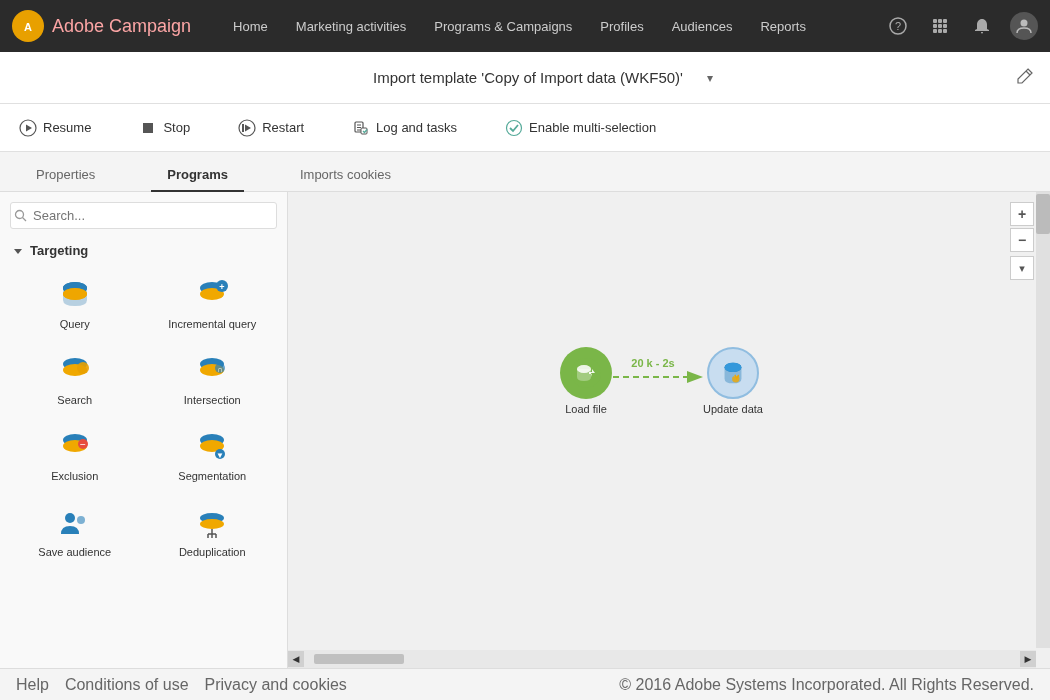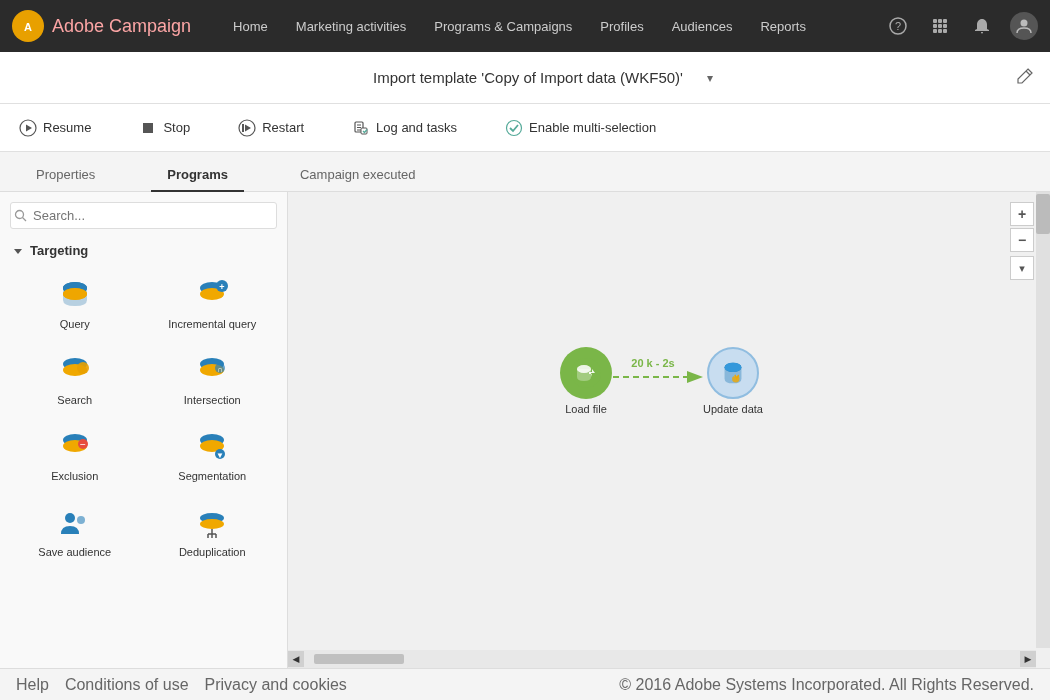--- a/index.html
+++ b/index.html
@@ -428,21 +428,21 @@
           <polyline points="5,9 8,12 13,6" stroke="#5a9" stroke-width="1.8" fill="none"></polyline>
         </svg>
     </div>
     <span>Enable multi-selection</span>
   </div>
 </div>
 
 <div class="tab-bar">
   <div class="tab">Properties</div>
   <div class="tab active">Programs</div>
-  <div class="tab">Campaign executed</div>
+  <div class="tab">Imports cookies</div>
 </div>
 
 <div class="main-content">
 
   <div class="sidebar">
     <div class="sidebar-search">
       <svg width="14" height="14" viewBox="0 0 14 14" style="margin-right:5px;flex-shrink:0">
           <circle cx="5.5" cy="5.5" r="4" stroke="#999" stroke-width="1.3" fill="none"></circle>
           <line x1="8.5" y1="8.5" x2="12" y2="12" stroke="#999" stroke-width="1.3"></line>
         </svg>

